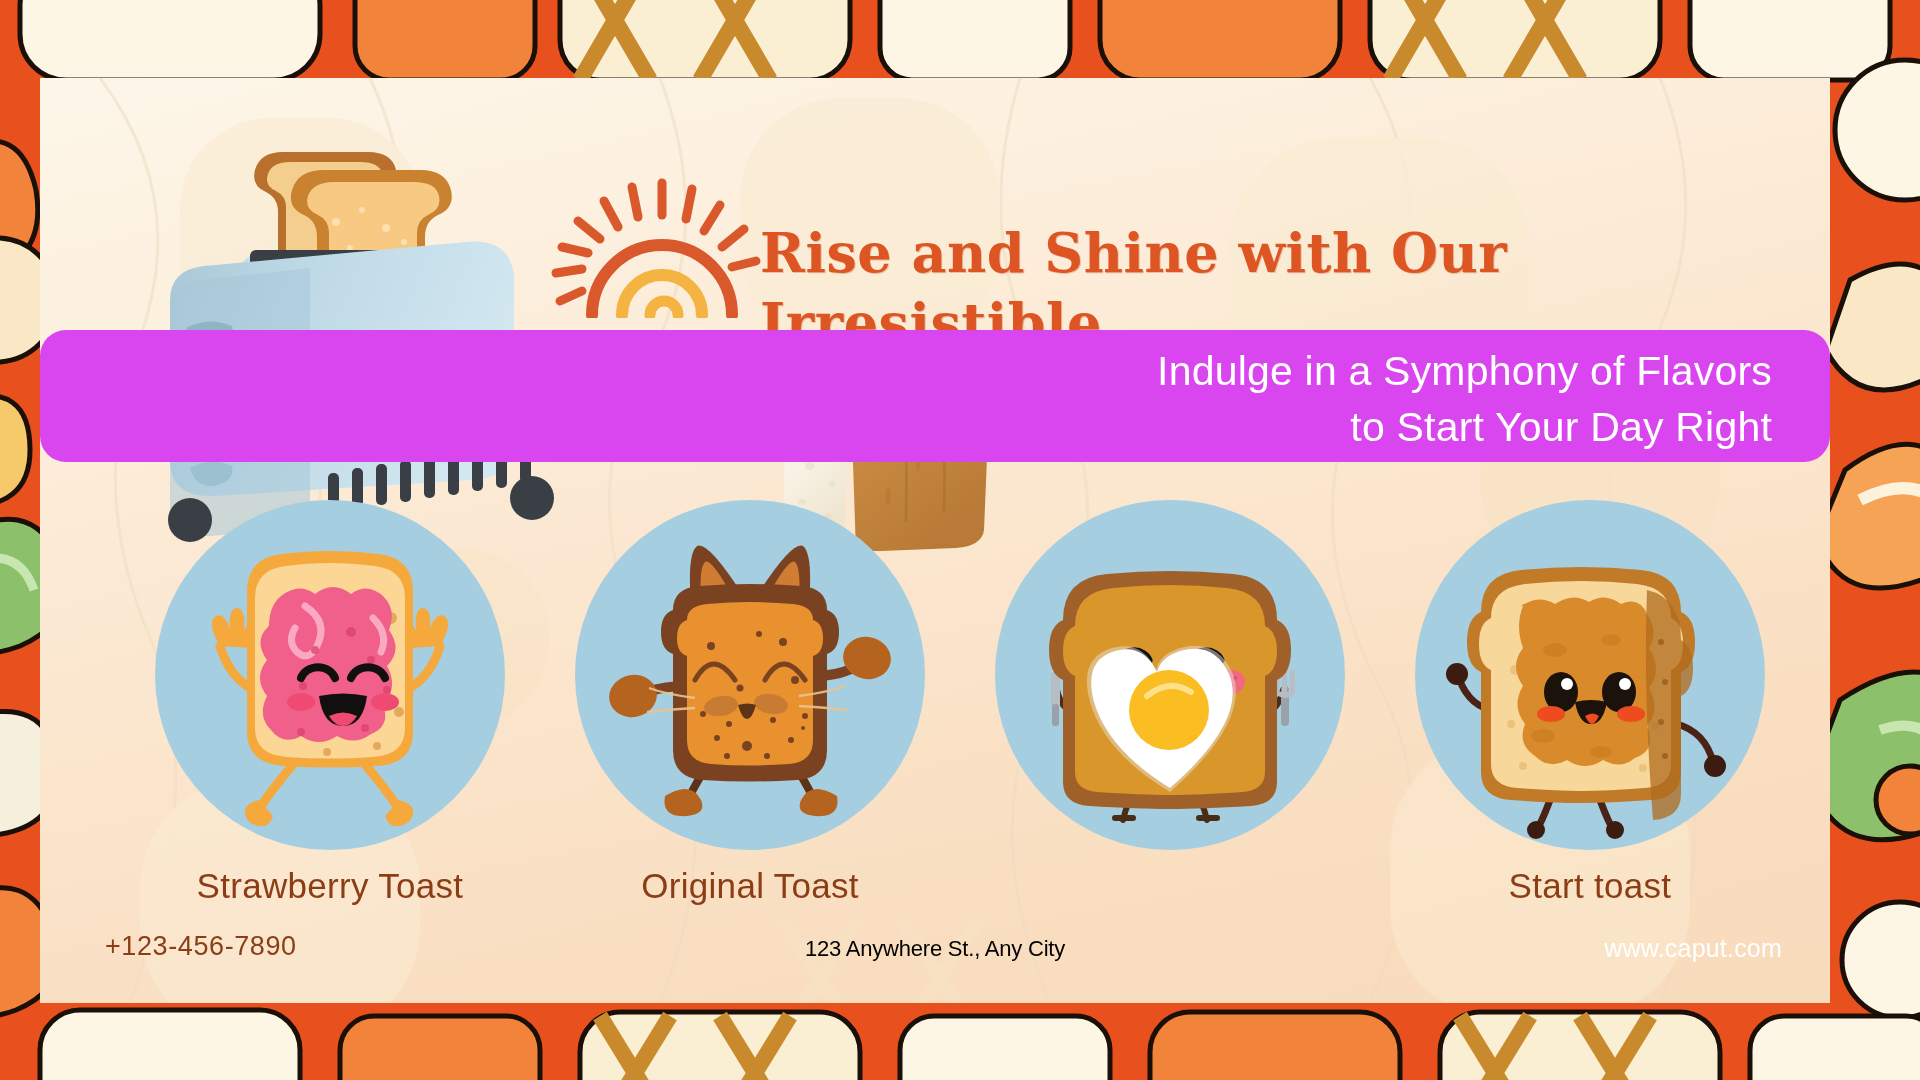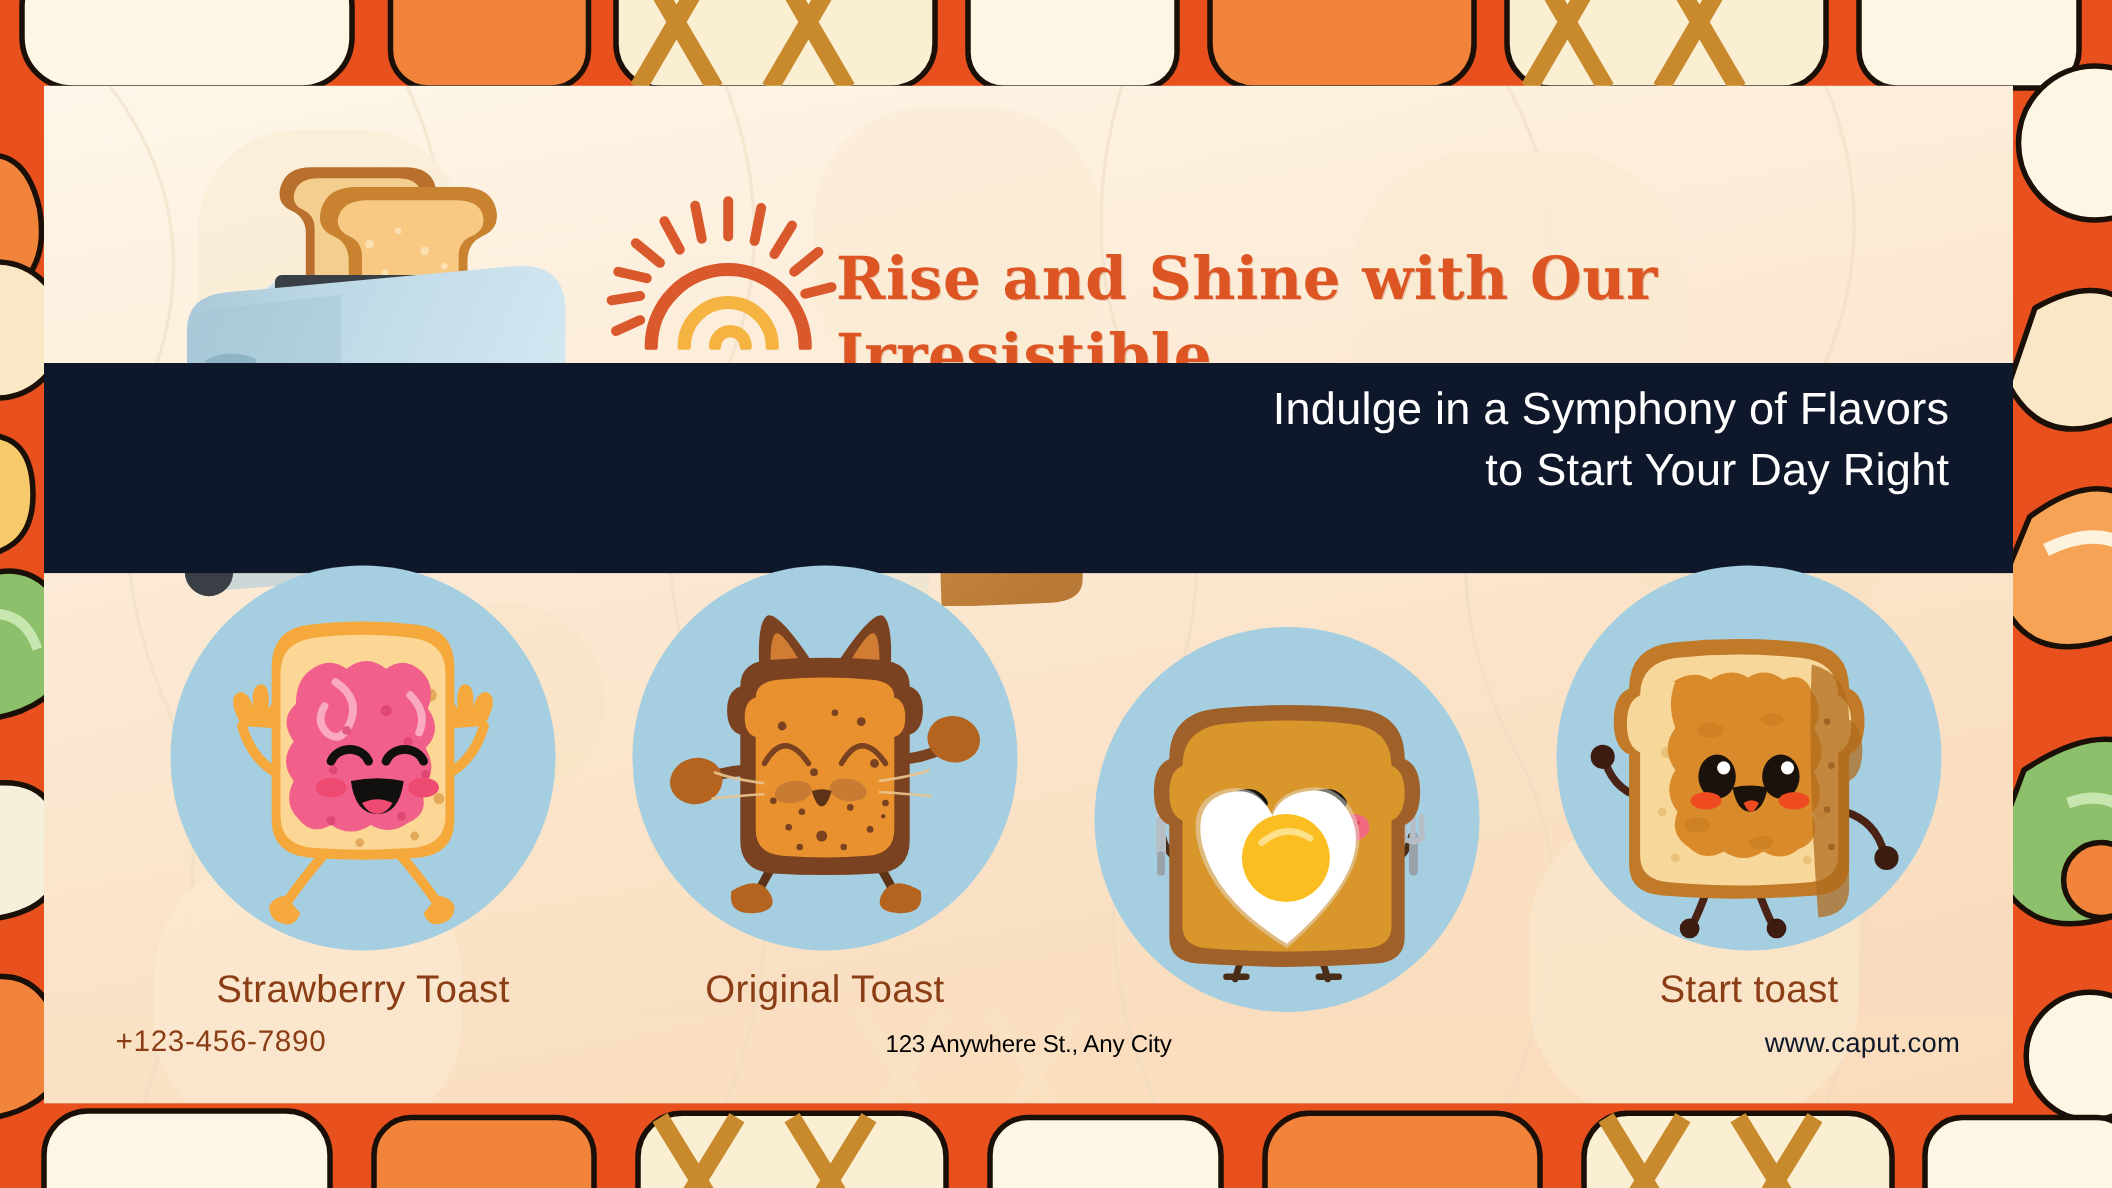--- a/index.html
+++ b/index.html
@@ -50,22 +50,23 @@
   
   .toaster{ position:absolute; left:100px; top:72px; width:440px; height:420px; }
 
   
   .loaf{ position:absolute; left:718px; top:238px; width:245px; height:235px; }
 
   
   .banner{
     position:absolute;
     left:40px; top:330px;
-    width:1790px; height:191px;
-    background:#0f172a;
+    width:1790px; height:132px;
+    background:#d946ef;
+    border-radius:26px;
   }
   .banner-text{
     position:absolute;
     right:58px; top:14px;
     width:1000px;
     text-align:right;
     color:#FFFFFF;
     font-size:41px;
     line-height:1.36;
     font-weight:400;
@@ -73,21 +74,21 @@
   }
   .banner-text .bl{ display:block; }
 
   
   .products{
     position:absolute;
     left:130px; top:500px;
     width:1660px; height:420px;
     display:flex;
     justify-content:space-between;
-    align-items:flex-end;
+    align-items:flex-start;
   }
   .product{ width:400px; display:flex; flex-direction:column; align-items:center; }
   .disc{
     width:350px; height:350px; border-radius:50%;
     background:#A5CEE0;
     position:relative;
     display:flex; align-items:center; justify-content:center;
   }
   .mascot{ position:absolute; width:100%; height:100%; }
   .product-label{
@@ -104,21 +105,21 @@
   .f-phone{
     position:absolute; left:65px; top:5px;
     color:#8B3E16; font-size:27px; letter-spacing:.6px;
   }
   .f-addr{
     position:absolute; left:0; right:0; top:10px;
     text-align:center; color:#000000; font-size:22px; letter-spacing:-.2px;
   }
   .f-web{
     position:absolute; right:48px; top:8px;
-    color:#0f172a; font-size:25px; letter-spacing:.2px;
+    color:#ffffff; font-size:25px; letter-spacing:.2px;
   }
 </style>
 </head>
 <body>
 
 <div id="poster">
 
   <div class="border-bg">
     <svg viewBox="0 0 1920 1080" preserveAspectRatio="none">
       <rect width="1920" height="1080" fill="#E8501E"></rect>

